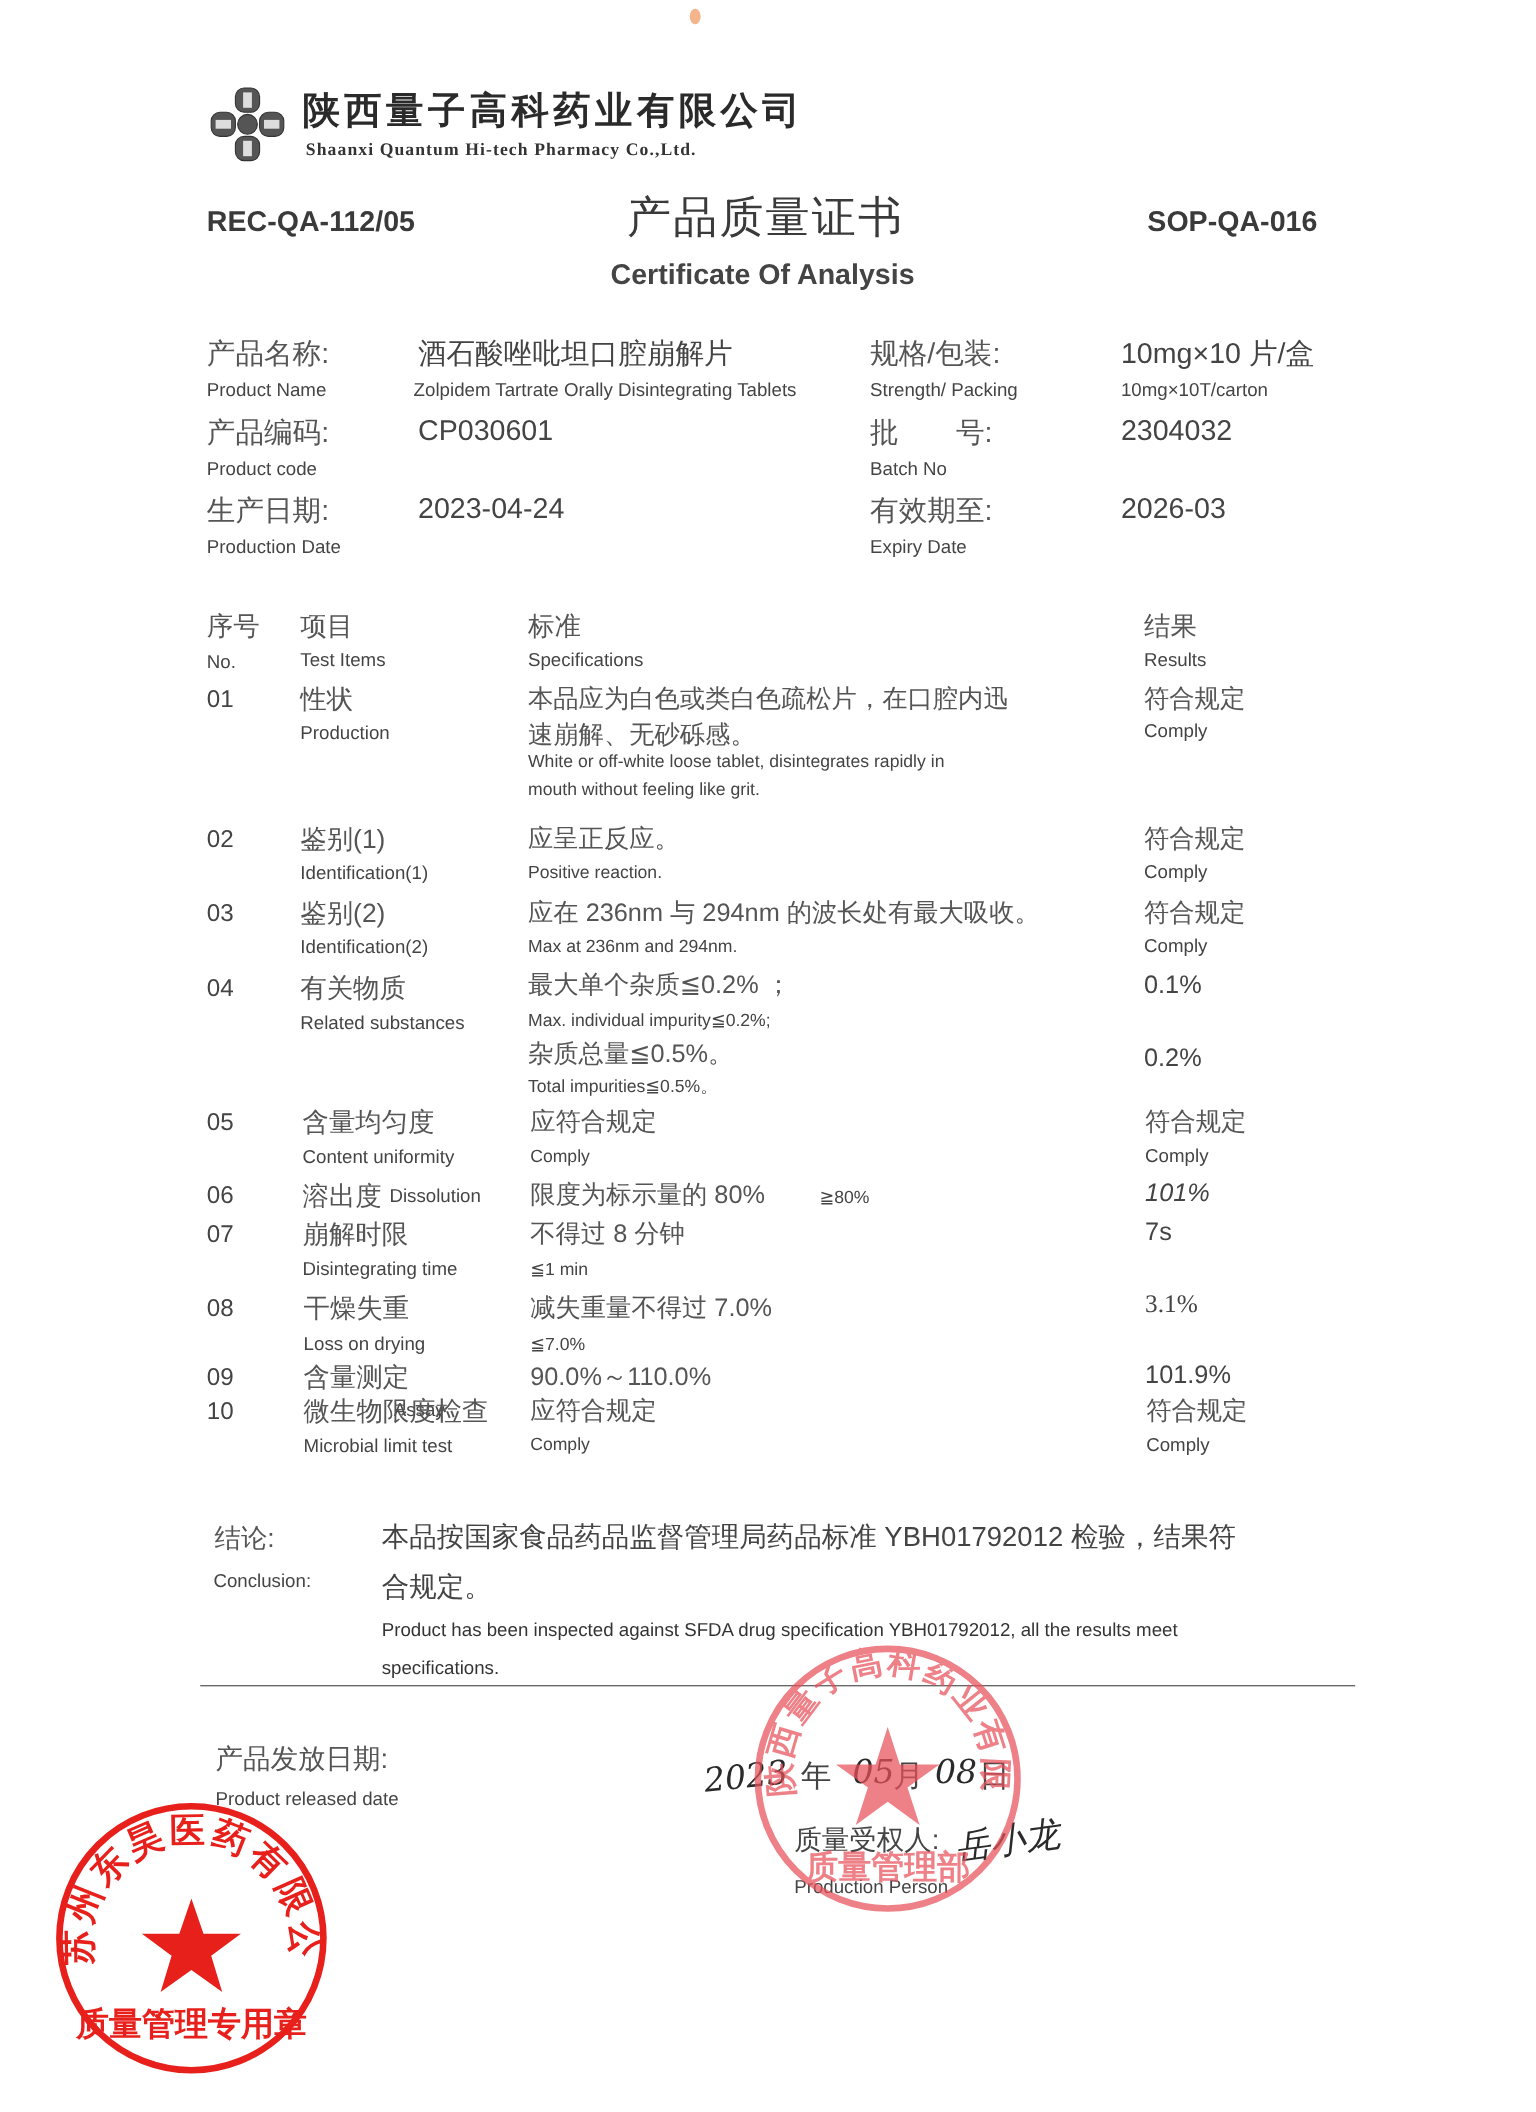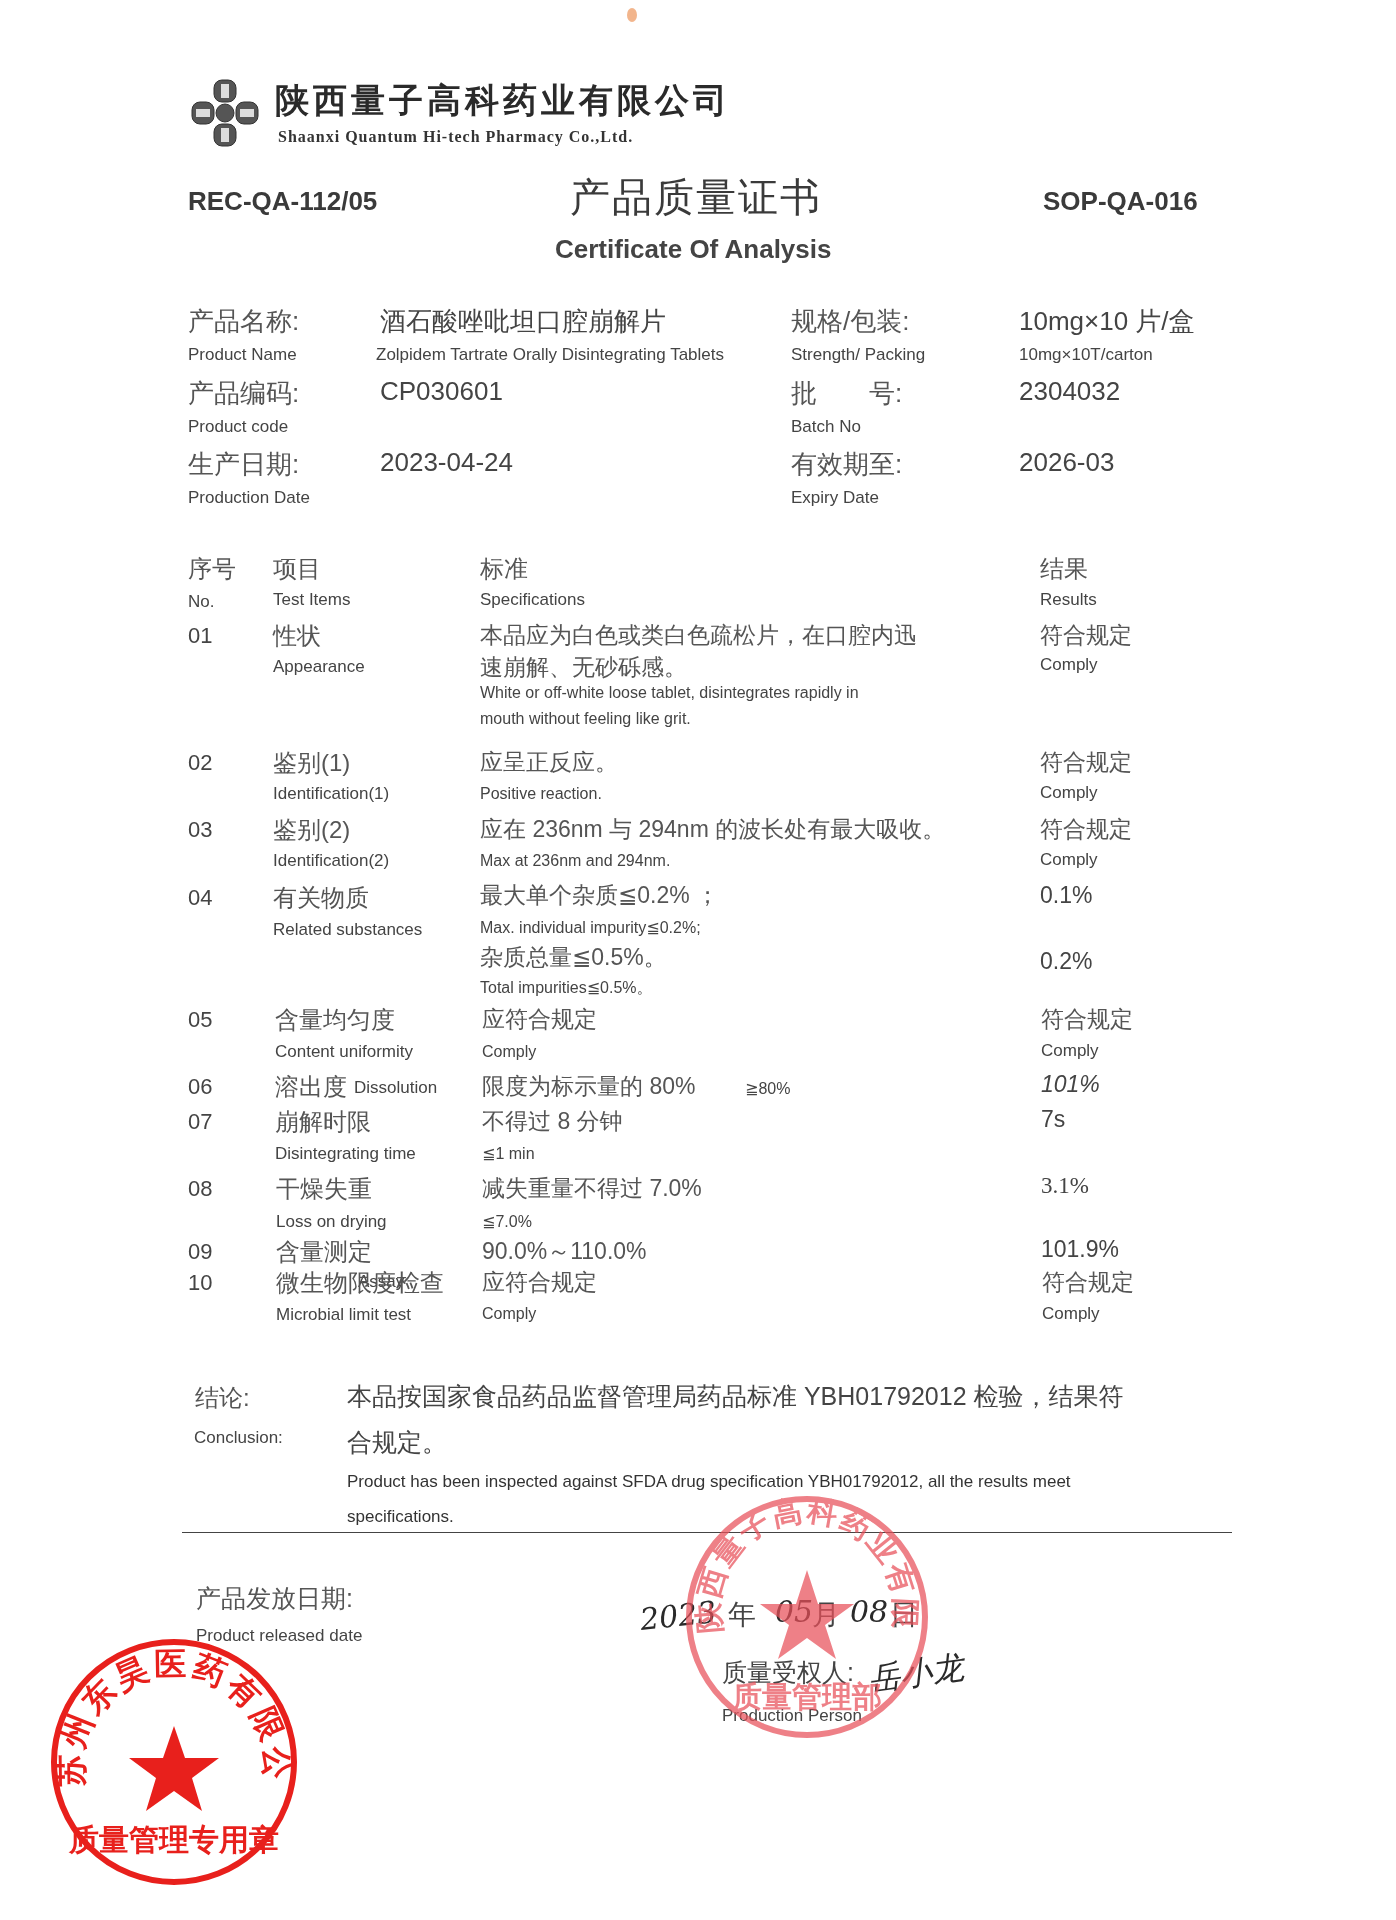--- a/index.html
+++ b/index.html
@@ -116,21 +116,21 @@
   <div class="abs hdr-cn" style="left:273px; top:553px;">项目</div>
   <div class="abs hdr-en" style="left:273px; top:590px;">Test Items</div>
   <div class="abs hdr-cn" style="left:480px; top:553px;">标准</div>
   <div class="abs hdr-en" style="left:480px; top:590px;">Specifications</div>
   <div class="abs hdr-cn" style="left:1040px; top:553px;">结果</div>
   <div class="abs hdr-en" style="left:1040px; top:590px;">Results</div>
 
   <div>
     <div class="abs row-no" style="left:188px; top:623px;">01</div>
     <div class="abs item-cn" style="left:273px; top:620px;text-align:right;">性状</div>
-    <div class="abs item-en" style="left:273px; top:657px;">Appearance</div>
+    <div class="abs item-en" style="left:273px; top:657px;">Production</div>
     <div class="abs spec-cn" style="left:480px; top:620px;">本品应为白色或类白色疏松片，在口腔内迅</div>
     <div class="abs spec-cn" style="left:480px; top:652px;">速崩解、无砂砾感。</div>
     <div class="abs spec-en" style="left:480px; top:684px;">White or off-white loose tablet, disintegrates rapidly in</div>
     <div class="abs spec-en" style="left:480px; top:710px;">mouth without feeling like grit.</div>
     <div class="abs res-cn" style="left:1040px; top:620px;">符合规定</div>
     <div class="abs res-en" style="left:1040px; top:655px;">Comply</div>
   </div>
 
   <div>
     <div class="abs row-no" style="left:188px; top:750px;">02</div>

